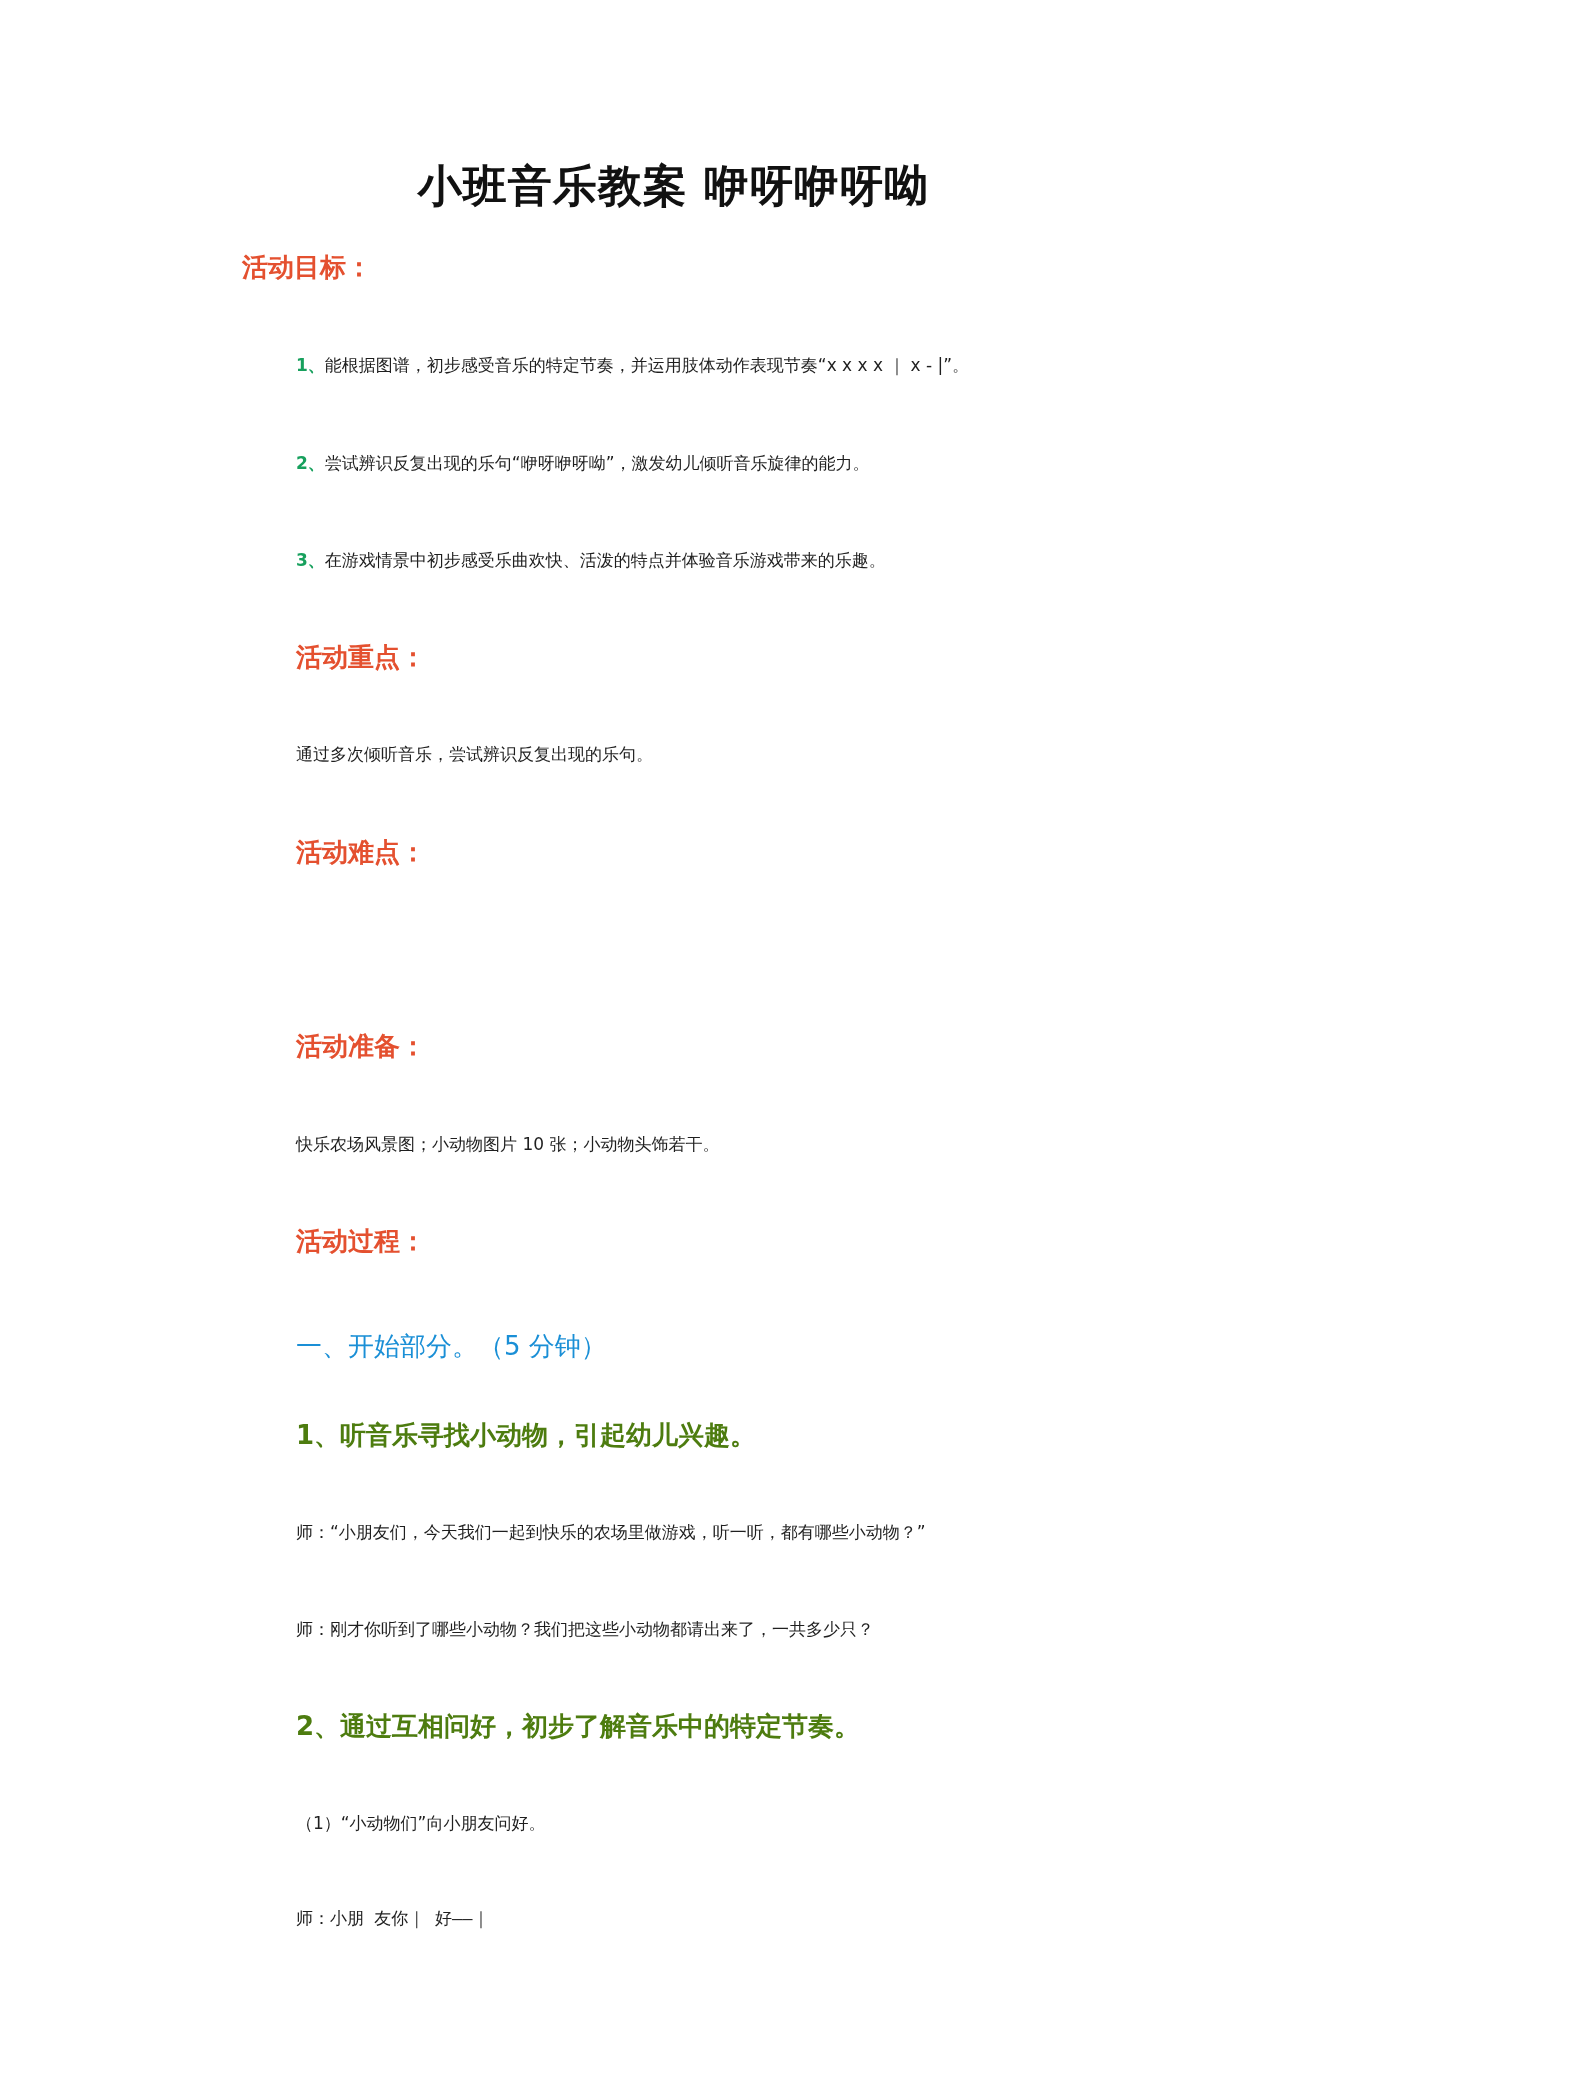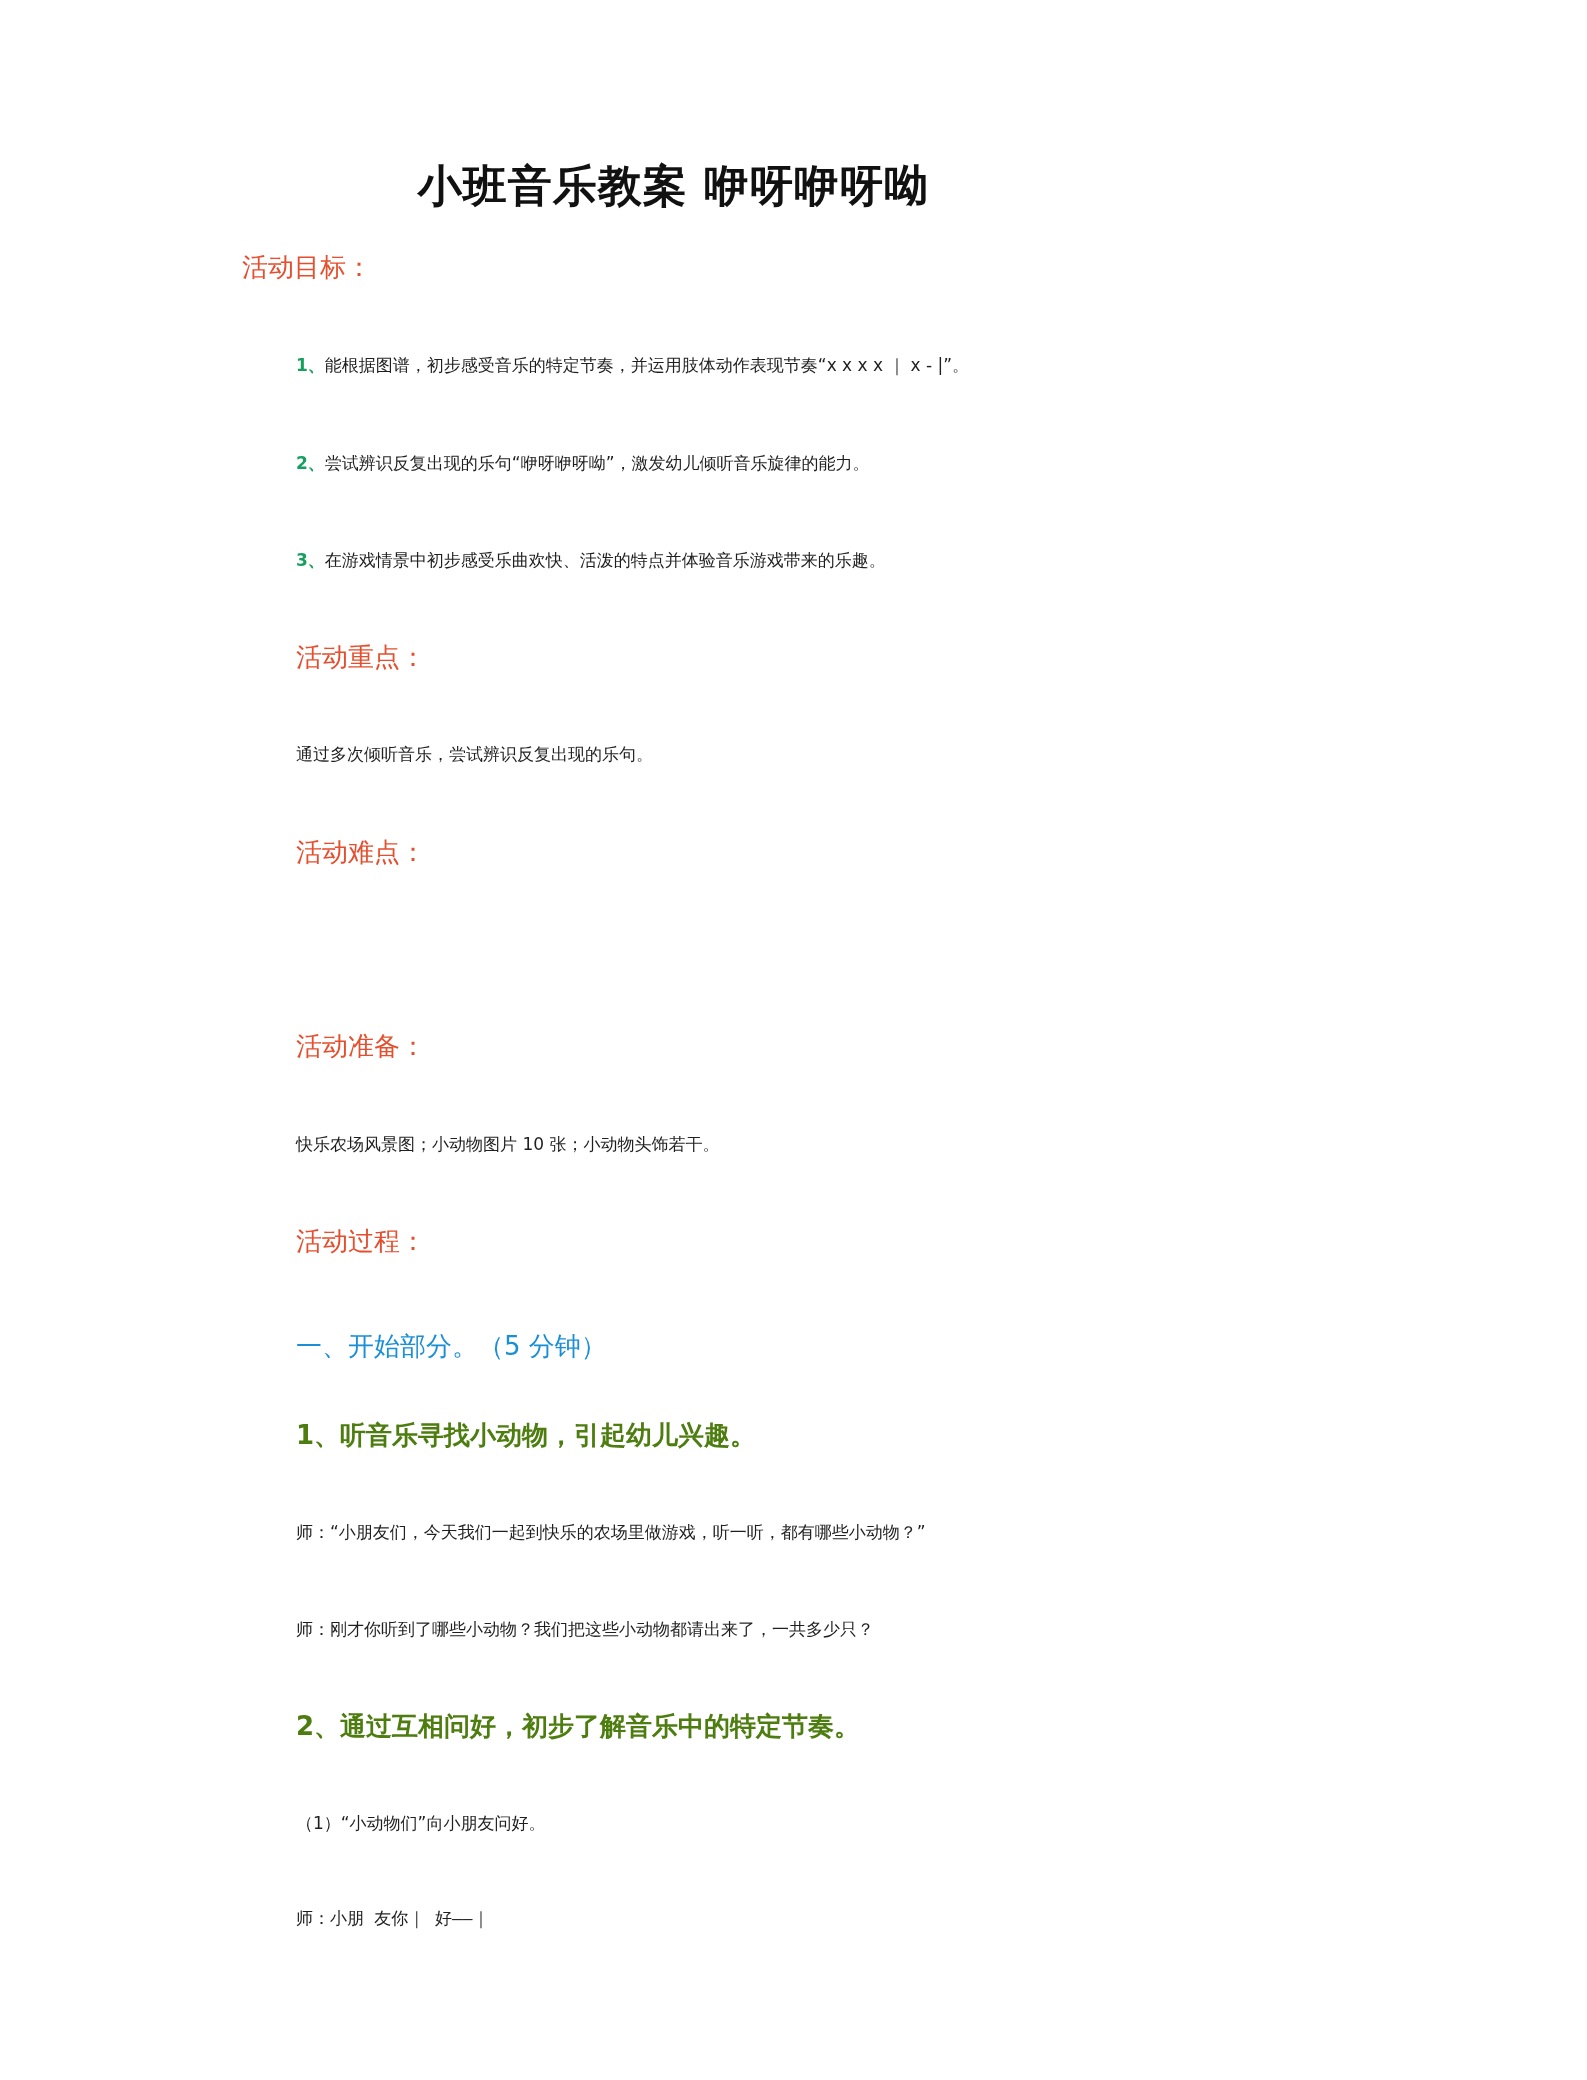--- a/index.html
+++ b/index.html
@@ -34,21 +34,21 @@
       text-align: center;
       top: 158px;
       font-size: 44px;
       line-height: 56px;
       font-weight: bold;
       color: #111111;
       letter-spacing: 1px;
     }
     .h-red {
       color: #e4502f;
-      font-weight: normal;
+      font-weight: bold;
       font-size: 26px;
     }
     .h-blue {
       color: #1a8fd6;
       font-weight: normal;
       font-size: 26px;
       margin-top: 8px;
     }
     .h-green {
       color: #4d7c0f;

